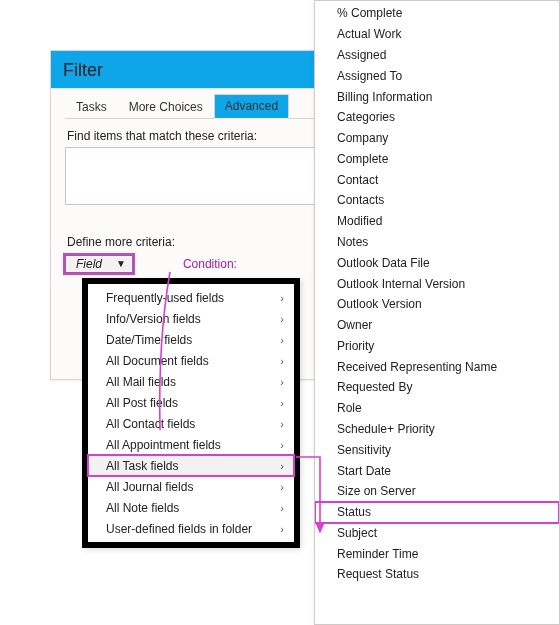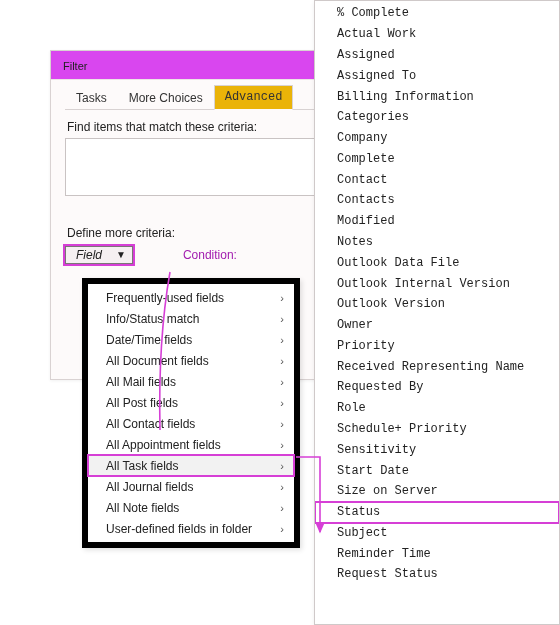--- a/index.html
+++ b/index.html
@@ -17,22 +17,22 @@
   .dialog {
     position: absolute;
     left: 50px; top: 50px;
     width: 470px; height: 330px;
     background: #fdfafa;
     border: 1px solid #d9d2d2;
     box-shadow: 0 1px 3px rgba(0,0,0,0.06);
   }
   .dialog-title {
     padding: 9px 12px 7px 12px;
-    font-size: 11px;
-    background: #d946ef;
+    font-size: 18px;
+    background: #0ea5e9;
     border-bottom: 1px solid #ece5e5;
   }
   .dialog-body {
     padding: 8px 14px 10px 14px;
     position: relative;
   }
   .tabs-strip {
     display: flex;
     align-items: flex-end;
     height: 22px;
@@ -43,24 +43,23 @@
     font-size: 12px;
     color: #333;
     background: transparent;
     border: 1px solid transparent;
     border-bottom: none;
     position: relative;
     top: 1px;
     cursor: pointer;
   }
   .tab.active {
-    background: #eab308;
+    background: #0ea5e9;
     border-color: #d8d2d2;
     border-bottom: 1px solid #fdfafa;
-    font-family: Liberation Mono, monospace;
   }
   .criteria-label {
     margin: 10px 2px 4px 2px;
     font-size: 12px;
   }
   .criteria-box {
     width: 270px;
     height: 58px;
     background: #ffffff;
     border: 1px solid #c9c3c3;
@@ -131,21 +130,20 @@
   .menu2 {
     position: absolute;
     left: 314px; top: 0px;
     width: 246px;
     height: 625px;
     background: #ffffff;
     border: 1px solid #cfc9c9;
     box-shadow: 2px 2px 6px rgba(0,0,0,0.14);
     padding: 2px 0;
     overflow: hidden;
-    font-family: Liberation Mono, monospace;
   }
   .menu2-item {
     padding: 3.4px 16px 3.4px 22px;
     font-size: 12px;
     color: #222;
     cursor: pointer;
   }
   .menu2-item.boxed {
     outline: 2px solid #d63fd6;
     outline-offset: -1px;
@@ -181,21 +179,21 @@
     </div>
   </div>
 </div>
 
 <div class="menu1" id="menu1">
     <div class="menu1-item">
       <span>Frequently-used fields</span>
       <span class="sub-chev">›</span>
     </div>
     <div class="menu1-item">
-      <span>Info/Status match</span>
+      <span>Info/Version fields</span>
       <span class="sub-chev">›</span>
     </div>
     <div class="menu1-item">
       <span>Date/Time fields</span>
       <span class="sub-chev">›</span>
     </div>
     <div class="menu1-item">
       <span>All Document fields</span>
       <span class="sub-chev">›</span>
     </div>

